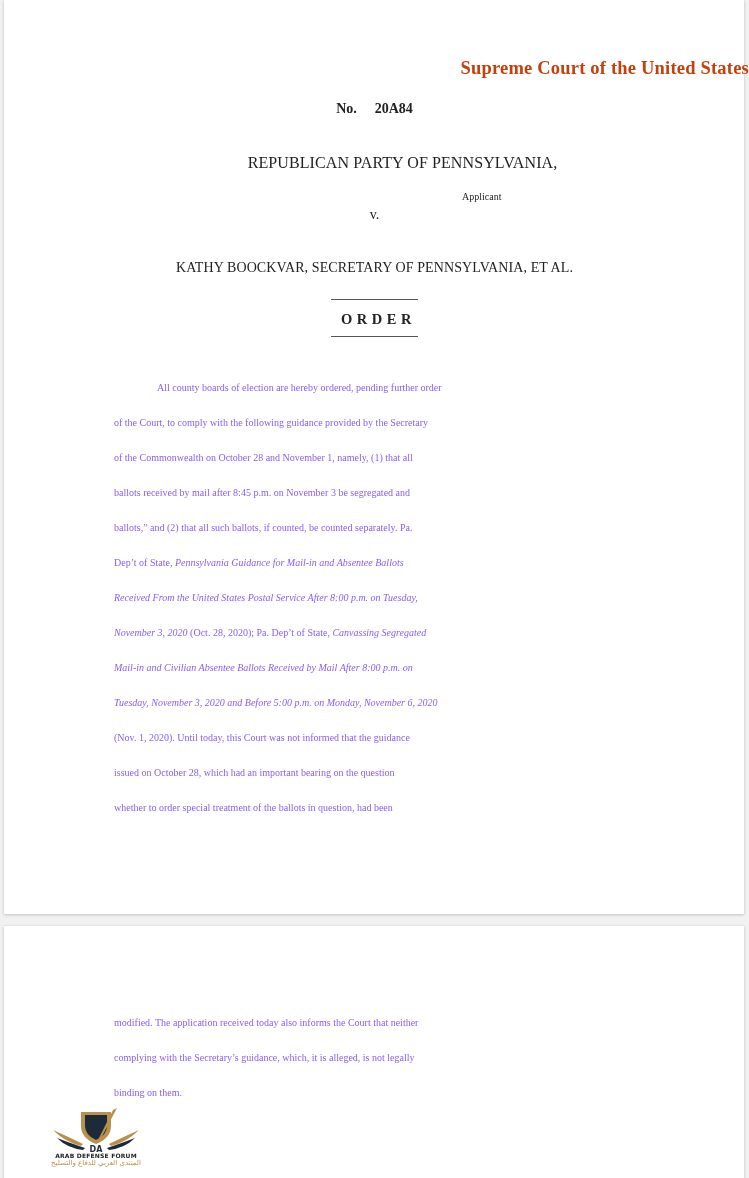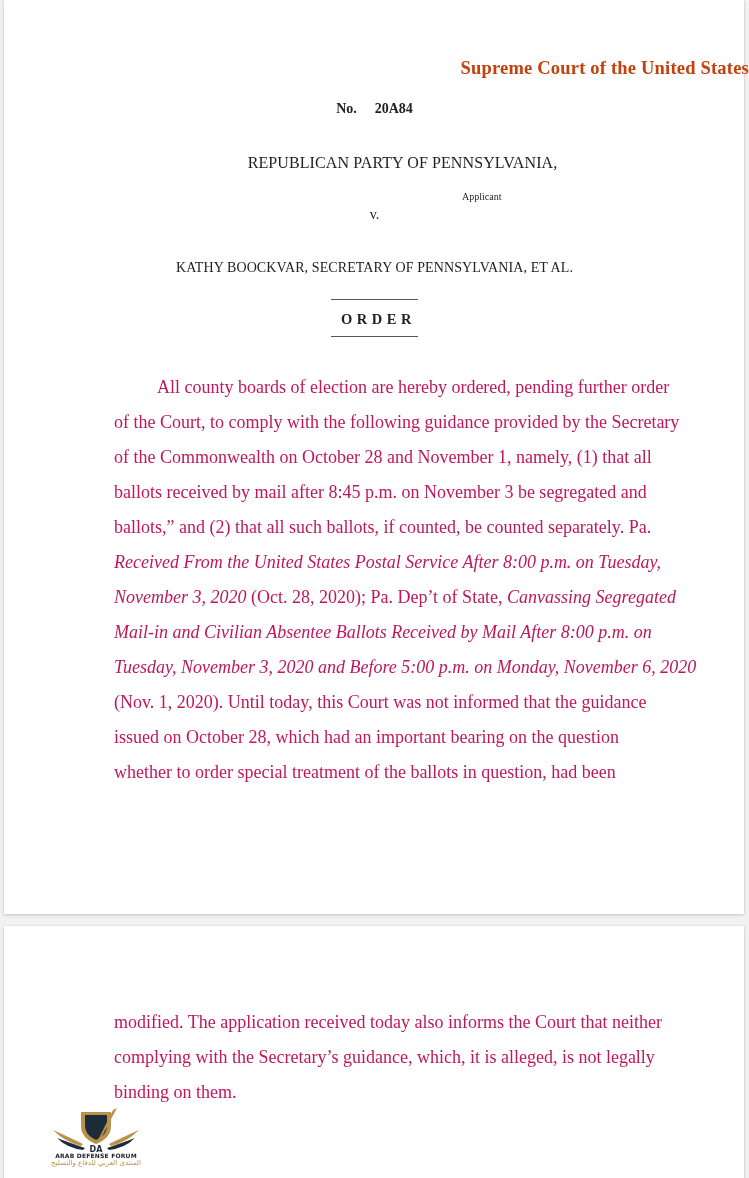--- a/index.html
+++ b/index.html
@@ -31,21 +31,21 @@
     .versus { top: 207px; font-size: 14px; }
     .respondent { top: 260px; font-size: 14px; letter-spacing: 0.1px; }
     .order-rule {
       position: absolute; left: 331px; width: 87px; height: 1px; background: #555;
     }
     .order-label {
       top: 311px; font-size: 14.5px; font-weight: bold; letter-spacing: 4.5px; padding-left: 4px;
     }
     .body-text {
       position: absolute; left: 114px; width: 530px;
-      font-size: 18px; line-height: 35px; color: #be185d;
+      font-size: 10px; line-height: 35px; color: #8b5cf6;
     }
     .body-text .line { display: block; white-space: nowrap; height: 35px; }
     .body-text .indent { padding-left: 43px; }
     .body-text em { font-style: italic; }
     #para1 { top: 370px; }
     #para2 { top: 1005px; }
     .logo {
       position: absolute; left: 4px; top: 1108px; width: 90px; height: 70px;
       text-align: center;
       margin-left: 47px;
@@ -74,20 +74,21 @@
 <div class="order-rule" style="top:299px;"></div>
 <div class="center order-label">ORDER</div>
 <div class="order-rule" style="top:336px;"></div>
 
 <div class="body-text" id="para1">
   <span class="line indent">All county boards of election are hereby ordered, pending further order</span>
   <span class="line">of the Court, to comply with the following guidance provided by the Secretary</span>
   <span class="line">of the Commonwealth on October 28 and November 1, namely, (1) that all</span>
   <span class="line">ballots received by mail after 8:45 p.m. on November 3 be segregated and</span>
   <span class="line">ballots,” and (2) that all such ballots, if counted, be counted separately.  Pa.</span>
+  <span class="line"><span>Dep’t of State, </span><em>Pennsylvania Guidance for Mail-in and Absentee Ballots</em></span>
   <span class="line"><em>Received From the United States Postal Service After 8:00 p.m. on Tuesday,</em></span>
   <span class="line"><em>November 3, 2020</em><span> (Oct. 28, 2020); Pa. Dep’t of State, </span><em>Canvassing Segregated</em></span>
   <span class="line"><em>Mail-in and Civilian Absentee Ballots Received by Mail After 8:00 p.m. on</em></span>
   <span class="line"><em>Tuesday, November 3, 2020 and Before 5:00 p.m. on Monday, November 6, 2020</em></span>
   <span class="line">(Nov. 1, 2020).  Until today, this Court was not informed that the guidance</span>
   <span class="line">issued on October 28, which had an important bearing on the question</span>
   <span class="line">whether to order special treatment of the ballots in question, had been</span>
 </div>
 
 <div class="body-text" id="para2">

